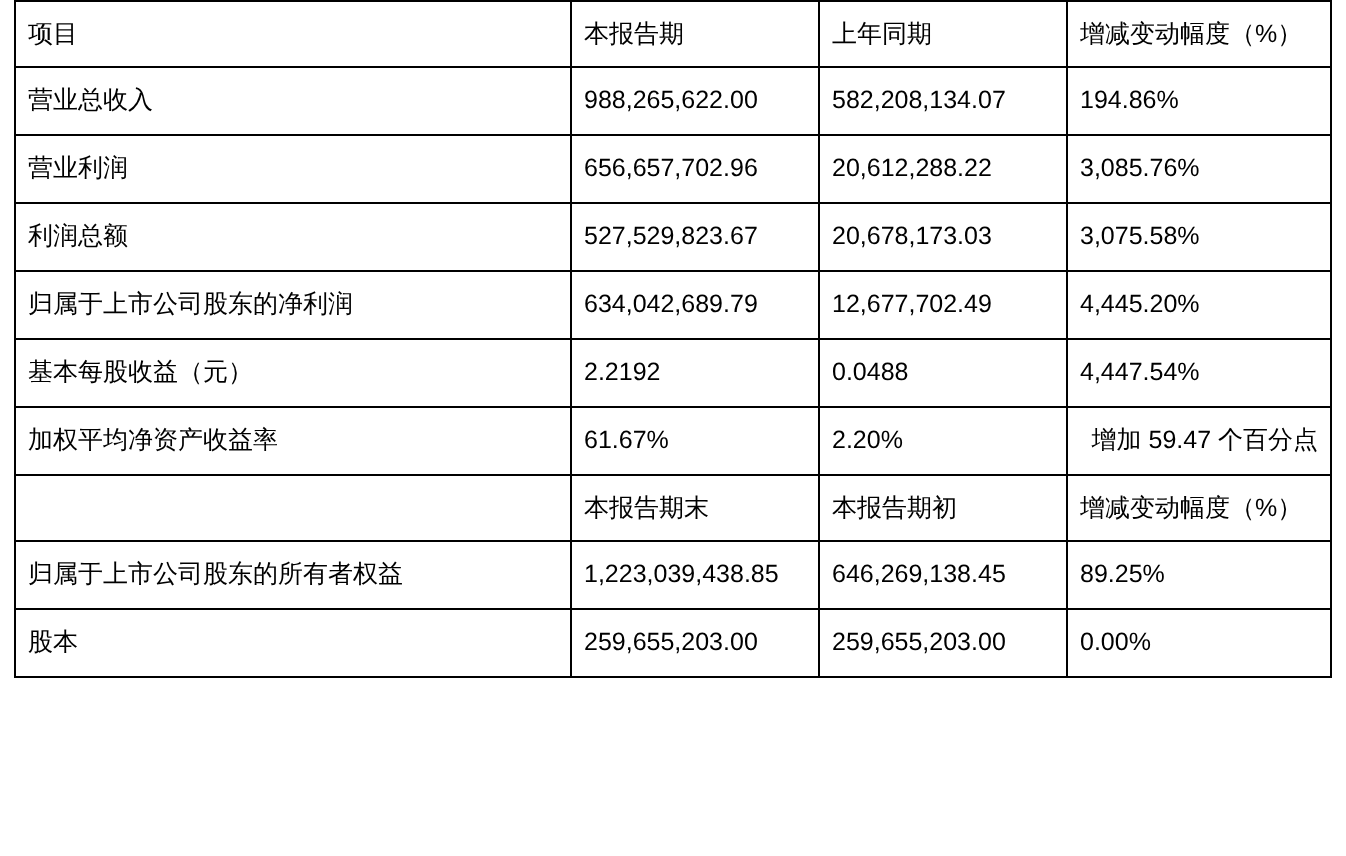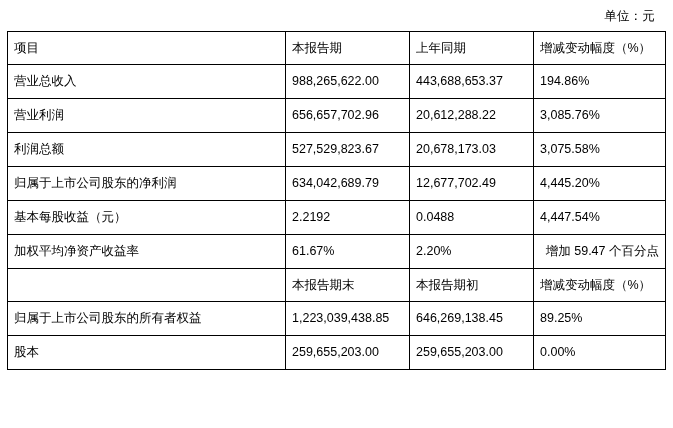--- a/index.html
+++ b/index.html
@@ -67,41 +67,40 @@
   }
   .two-line {
     line-height: 1.45;
   }
 </style>
 </head>
 <body>
 
 <div class="page">
 
-  <div class="unit-line">单位：元</div>
 
   <table class="fin">
     <colgroup>
       <col class="col-label">
       <col class="col-a">
       <col class="col-b">
       <col class="col-c">
     </colgroup>
     <tbody>
       <tr class="hdr">
         <td>项目</td>
         <td>本报告期</td>
         <td>上年同期</td>
         <td>增减变动幅度（%）</td>
       </tr>
 
       <tr class="row-std">
         <td class="lbl">营业总收入</td>
         <td class="num">988,265,622.00</td>
-        <td class="num">443,688,653.37</td>
+        <td class="num">582,208,134.07</td>
         <td class="num">194.86%</td>
       </tr>
 
       <tr class="row-std">
         <td class="lbl">营业利润</td>
         <td class="num">656,657,702.96</td>
         <td class="num">20,612,288.22</td>
         <td class="num">3,085.76%</td>
       </tr>
 

